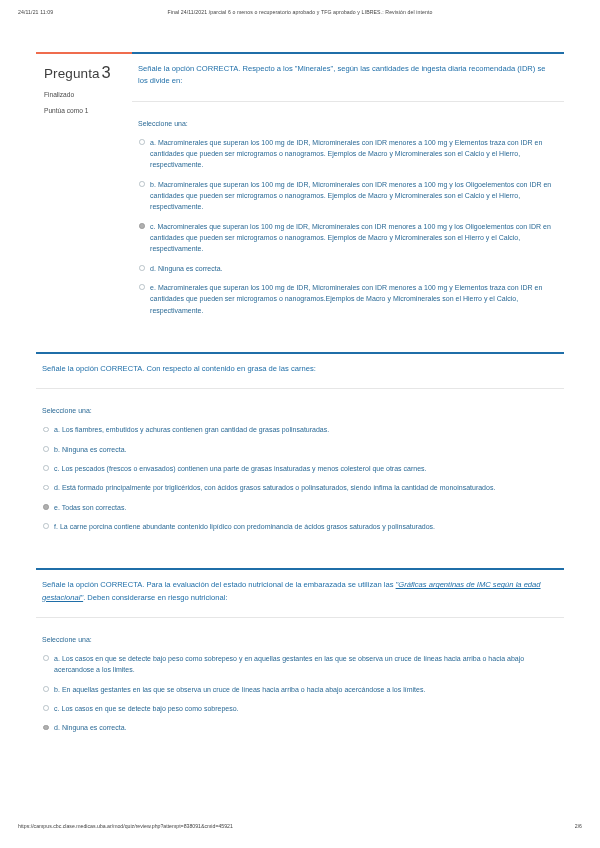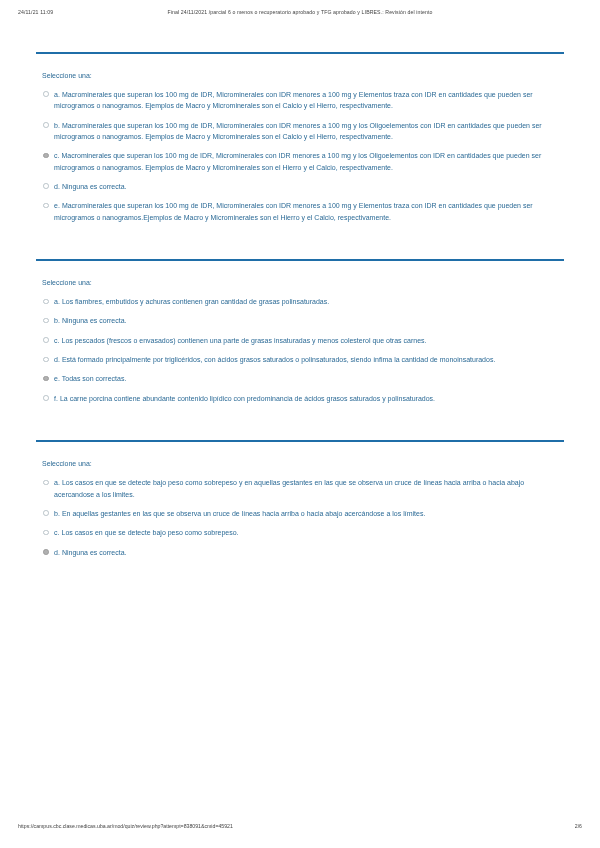--- a/index.html
+++ b/index.html
@@ -153,21 +153,27 @@
 </head>
 <body>
 
 <div class="print-header">
   <span class="ph-date">24/11/21 11:09</span>
   <span class="ph-title">Final 24/11/2021 /parcial 6 o menos o recuperatorio aprobado y TFG aprobado y LIBRES.: Revisión del intento</span>
 </div>
 
 <div class="quiz" id="quiz-root">
     <div class="question">
+      <div class="q-info">
+        <div class="q-num"><span>Pregunta</span><span class="n">3</span></div>
+        <div class="q-state">Finalizado</div>
+        <div class="q-grade">Puntúa como 1</div>
+      </div>
       <div class="q-content">
+        <div class="q-text"><span>Señale la opción CORRECTA. Respecto a los "Minerales", según las cantidades de ingesta diaria recomendada (IDR) se los divide en:</span></div>
         <div class="q-answers">
           <div class="ans-prompt">Seleccione una:</div>
           <div class="option">
             <span class="radio"></span>
             <span class="opt-text">a. Macrominerales que superan los 100 mg de IDR, Microminerales con IDR menores a 100 mg y Elementos traza con IDR en cantidades que pueden ser microgramos o nanogramos. Ejemplos de Macro y Microminerales son el Calcio y el Hierro, respectivamente.</span>
           </div>
           <div class="option">
             <span class="radio"></span>
             <span class="opt-text">b. Macrominerales que superan los 100 mg de IDR, Microminerales con IDR menores a 100 mg y los Oligoelementos con IDR en cantidades que pueden ser microgramos o nanogramos. Ejemplos de Macro y Microminerales son el Calcio y el Hierro, respectivamente.</span>
           </div>
@@ -182,20 +188,21 @@
           <div class="option">
             <span class="radio"></span>
             <span class="opt-text">e. Macrominerales que superan los 100 mg de IDR, Microminerales con IDR menores a 100 mg y Elementos traza con IDR en cantidades que pueden ser microgramos o nanogramos.Ejemplos de Macro y Microminerales son el Hierro y el Calcio, respectivamente.</span>
           </div>
         </div>
       </div>
     </div>
     <div class="q-spacer"></div>
     <div class="question">
       <div class="q-content">
+        <div class="q-text"><span>Señale la opción CORRECTA. Con respecto al contenido en grasa de las carnes:</span></div>
         <div class="q-answers">
           <div class="ans-prompt">Seleccione una:</div>
           <div class="option">
             <span class="radio"></span>
             <span class="opt-text">a. Los fiambres, embutidos y achuras contienen gran cantidad de grasas polinsaturadas.</span>
           </div>
           <div class="option">
             <span class="radio"></span>
             <span class="opt-text">b. Ninguna es correcta.</span>
           </div>
@@ -214,20 +221,21 @@
           <div class="option">
             <span class="radio"></span>
             <span class="opt-text">f. La carne porcina contiene abundante contenido lipídico con predominancia de ácidos grasos saturados y polinsaturados.</span>
           </div>
         </div>
       </div>
     </div>
     <div class="q-spacer"></div>
     <div class="question">
       <div class="q-content">
+        <div class="q-text"><span>Señale la opción CORRECTA. Para la evaluación del estado nutricional de la embarazada se utilizan las </span><span class="em-link">"Gráficas argentinas de IMC según la edad gestacional"</span><span>. Deben considerarse en riesgo nutricional:</span></div>
         <div class="q-answers">
           <div class="ans-prompt">Seleccione una:</div>
           <div class="option">
             <span class="radio"></span>
             <span class="opt-text">a. Los casos en que se detecte bajo peso como sobrepeso y en aquellas gestantes en las que se observa un cruce de líneas hacia arriba o hacia abajo acercandose a los limites.</span>
           </div>
           <div class="option">
             <span class="radio"></span>
             <span class="opt-text">b. En aquellas gestantes en las que se observa un cruce de líneas hacia arriba o hacia abajo acercándose a los límites.</span>
           </div>

